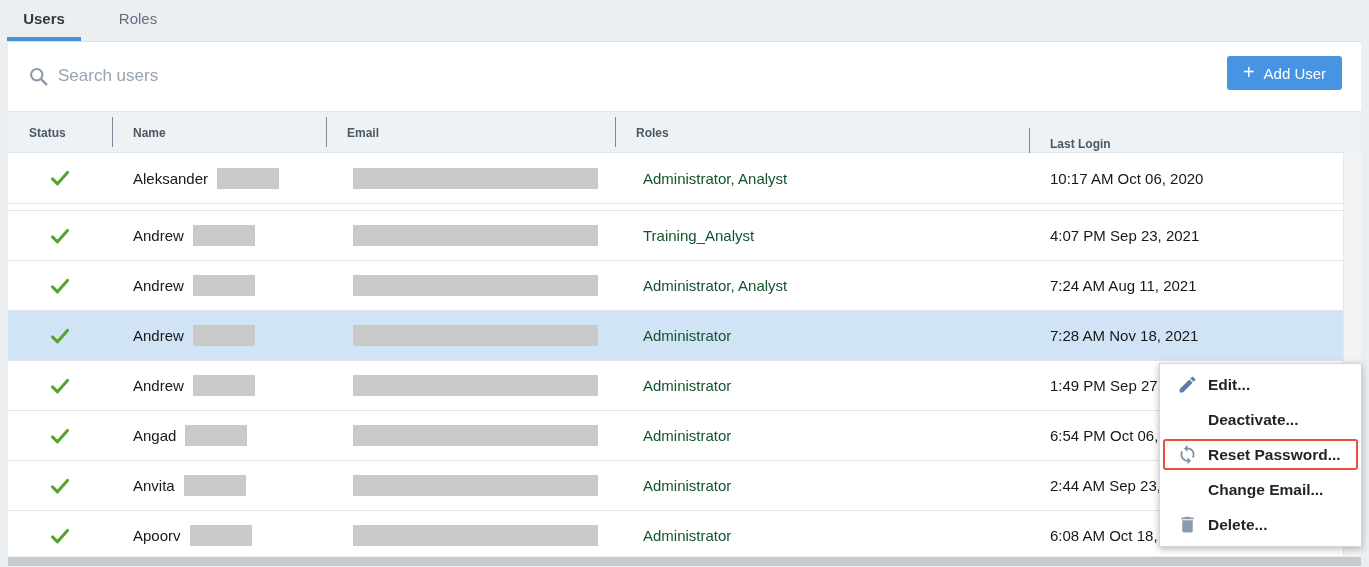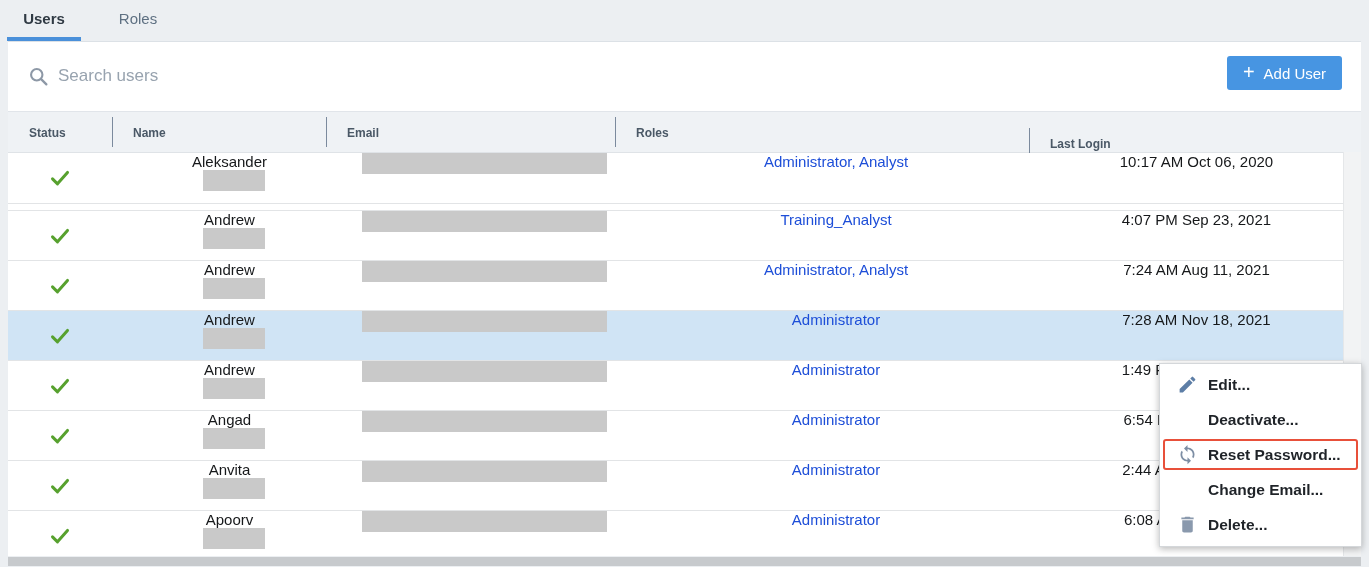--- a/index.html
+++ b/index.html
@@ -46,25 +46,25 @@
   .th-email  { left:318px; width:289px; }
   .th-roles  { left:607px; width:414px; }
   .th-login  { left:1021px; width:332px;margin-top:11px; }
 
   
   .tbody { position:absolute; left:0; top:111px; width:1335px; }
   .row { position:relative; width:1335px; height:50px; background:#ffffff; border-bottom:1px solid #e2e4e6; }
   .row.first { height:51px; }
   .row.highlighted { background:#d0e4f5; }
   .row-spacer { width:1335px; height:7px; background:#ffffff; border-bottom:1px solid #e2e4e6; }
-  .cell { position:absolute; top:0; height:100%; display:flex; align-items:center;flex-direction:column; }
+  .cell { position:absolute; top:0; height:100%; display:flex; align-items:center; }
   .c-status { left:0; width:104px; justify-content:center; }
   .c-name  { left:104px; width:214px; padding-left:21px; font-size:15px; color:#16181a; }
   .c-email { left:318px; width:289px; padding-left:27px; }
-  .c-roles { left:607px; width:414px; padding-left:28px; font-size:15px; color:#1d4ed8; }
+  .c-roles { left:607px; width:414px; padding-left:28px; font-size:15px; color:#14532d; }
   .c-login { left:1021px; width:314px; padding-left:21px; font-size:15px; color:#16181a; }
   .redact { background:#c9c9c9; height:21px; display:inline-block; }
   .redact-name { width:62px; margin-left:9px; }
   .redact-email { width:245px; }
   .check-icon { width:20px; height:16px; }
 
   
   .vscroll { position:absolute; left:1343px; top:152px; width:18px; height:404px;
              background:#f2f3f4; border-left:1px solid #e5e7e9; }
   .hscroll { position:absolute; left:8px; top:557px; width:1353px; height:9px; background:#c7cacd; }

